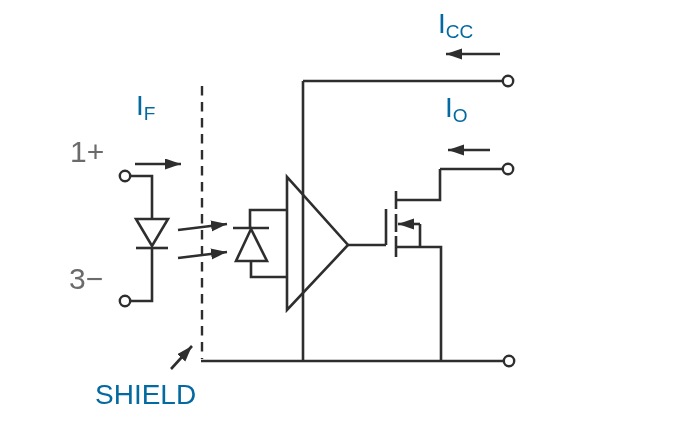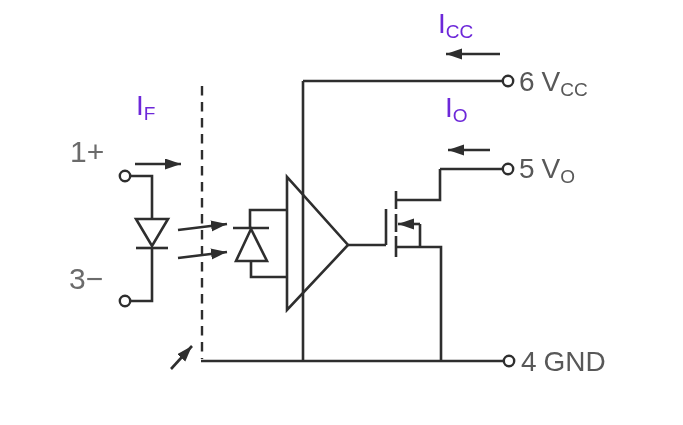--- a/index.html
+++ b/index.html
@@ -7,21 +7,21 @@
     position:relative;
     width:683px;height:425px;
     background:#ffffff;
     font-family:"Liberation Sans", sans-serif;
     overflow:hidden;
     filter:blur(0.3px);
   }
   #circuit-svg{position:absolute;left:0;top:0;}
   .lbl{
     position:absolute;
-    color:#6d28d9;
+    color:#0369a1;
     font-size:28px;
     line-height:1;
     white-space:nowrap;
   }
   .lbl .sub{
     font-size:0.68em;
     position:relative;
     top:0.24em;
   }
   .pin-lbl{color:#585858;}
@@ -102,20 +102,18 @@
   <div class="lbl term-lbl" style="left:70px;top:137px;">1+</div>
 
   <div class="lbl term-lbl" style="left:69px;top:264px;">3−</div>
 
   <div class="lbl" style="left:136px;top:92px;"><span>I</span><span class="sub">F</span></div>
 
   <div class="lbl" style="left:438px;top:10px;"><span>I</span><span class="sub">CC</span></div>
 
   <div class="lbl" style="left:445px;top:94px;"><span>I</span><span class="sub">O</span></div>
 
-  <div class="lbl pin-lbl" style="left:519px;top:68px;"><span class="num">6</span><span>V</span><span class="sub">CC</span></div>
 
-  <div class="lbl pin-lbl" style="left:519px;top:155px;"><span class="num">5</span><span>V</span><span class="sub">O</span></div>
 
-  <div class="lbl pin-lbl" style="left:521px;top:348px;"><span class="num">4</span><span>GND</span></div>
 
+  <div class="lbl" style="left:95px;top:381px;">SHIELD</div>
 
 </div>
 
 </body></html>

